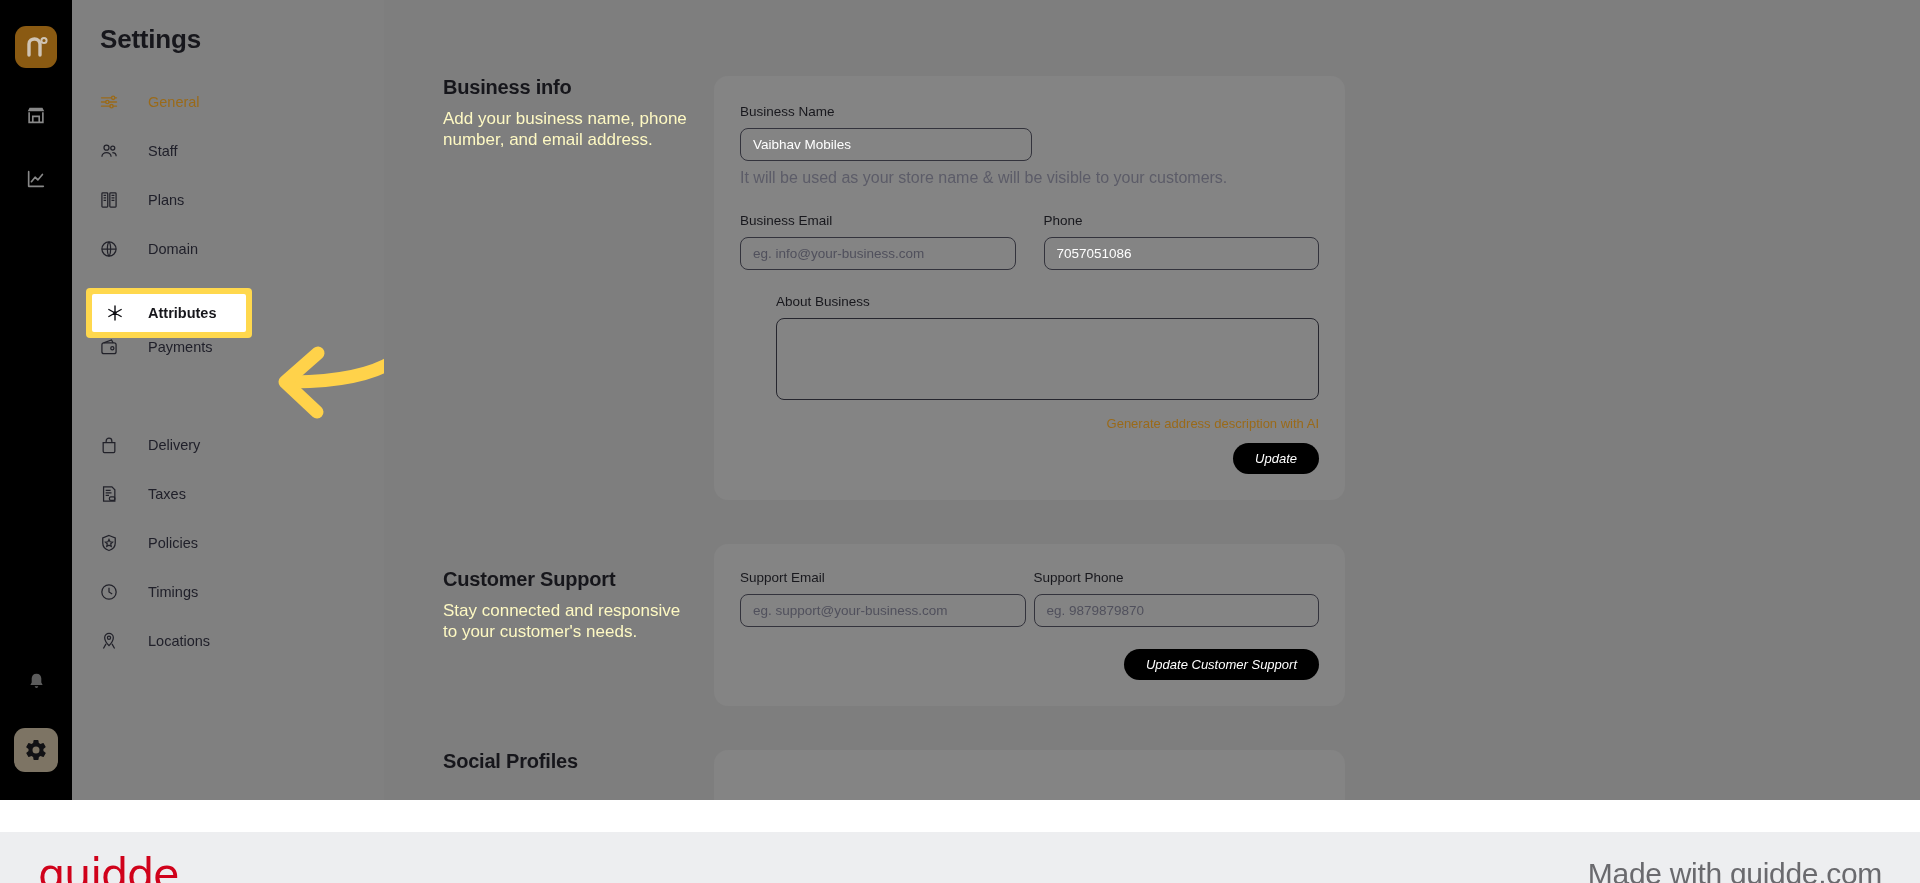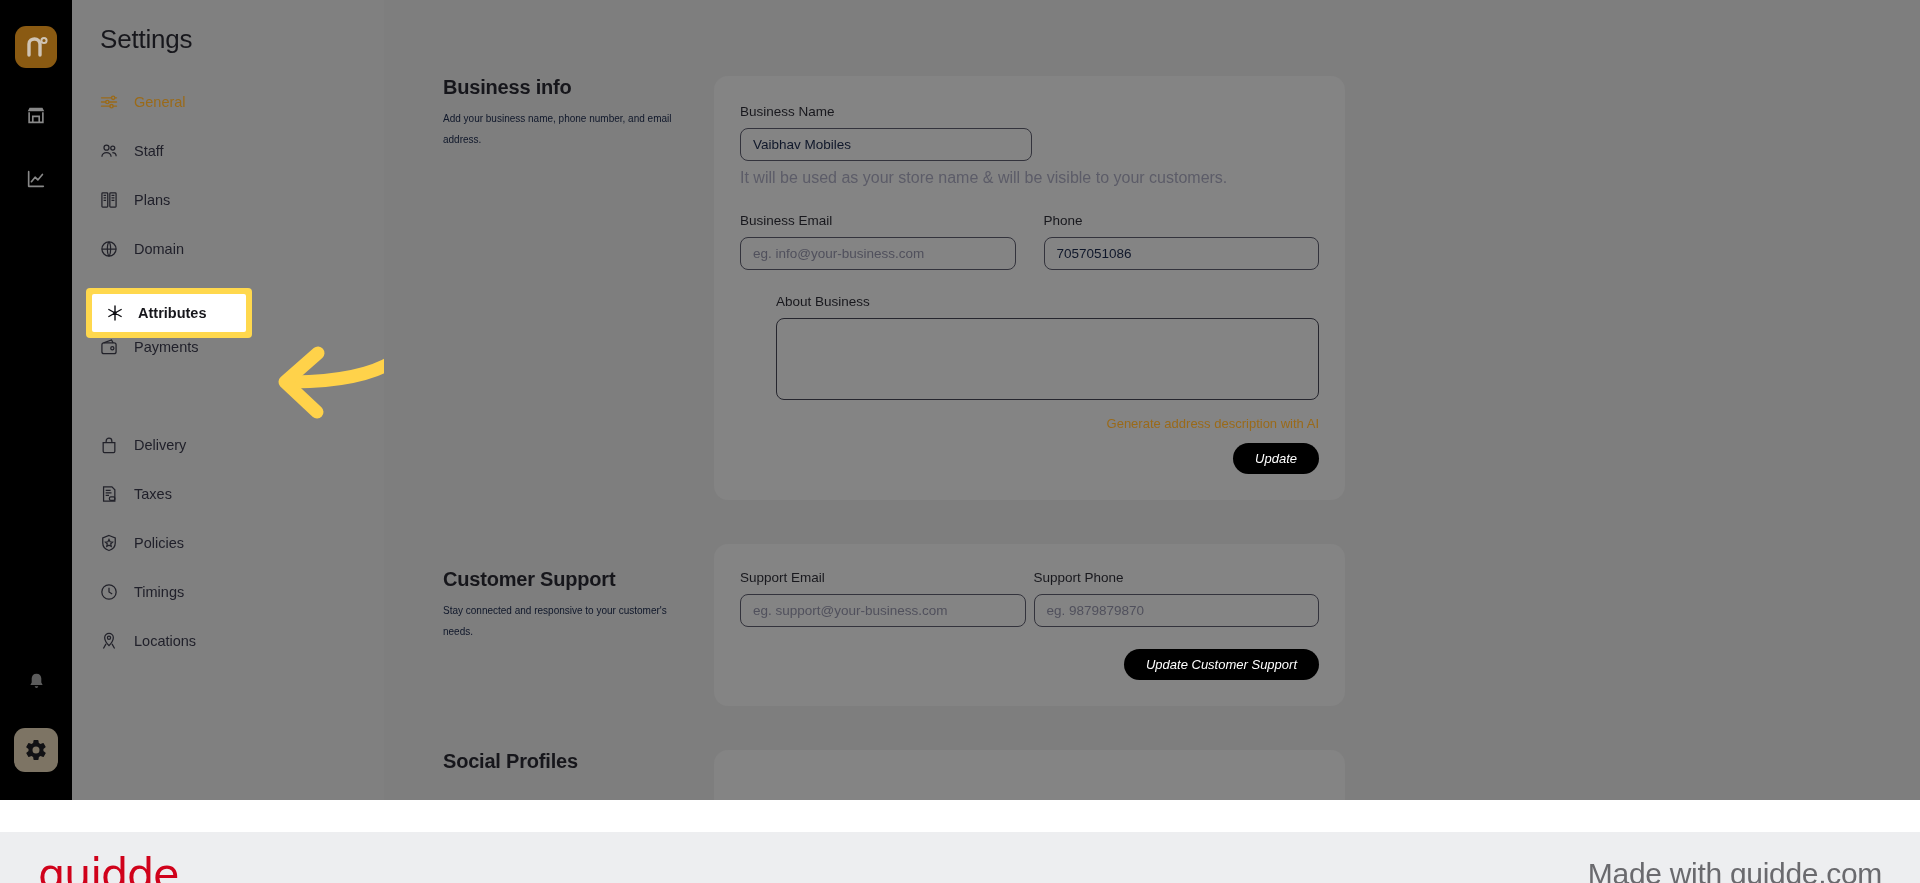--- a/index.html
+++ b/index.html
@@ -72,33 +72,33 @@
     position: absolute;
     left: 72px; top: 0;
     width: 312px;
     height: 800px;
     background: #808080;
   }
   .page-title {
     position: absolute;
     left: 28px; top: 24px;
     font-size: 26px;
-    font-weight: normal;
+    font-weight: bold;
     color: #17171c;
     letter-spacing: -0.2px;
   }
   .navlist {
     position: absolute;
     left: 14px; top: 86px;
     width: 290px;
   }
   .navitem {
     display: flex;
     align-items: center;
-    gap: 14px;
+    gap: 28px;
     height: 32px;
     padding: 0 12px;
     margin-bottom: 17px;
     border-radius: 8px;
     cursor: pointer;
   }
   .navitem .ic {
     width: 22px; height: 22px;
     display: flex; align-items: center; justify-content: center;
     flex: 0 0 22px;
@@ -121,21 +121,21 @@
     background: #ffd84d;
     border-radius: 4px;
     padding: 6px;
   }
   .nav-highlight-inner {
     width: 100%; height: 100%;
     background: #ffffff;
     border-radius: 2px;
     display: flex;
     align-items: center;
-    gap: 12px;
+    gap: 22px;
     padding: 0 12px;
   }
   .nav-highlight-inner .lbl {
     font-size: 14.5px;
     color: #17171c;
     font-weight: 600;
   }
 
   
   .arrow {
@@ -167,23 +167,23 @@
     padding-left: 59px;
   }
   .sec-title {
     font-size: 20px;
     font-weight: bold;
     color: #16161b;
     margin-bottom: 9px;
     letter-spacing: -0.2px;
   }
   .sec-desc {
-    font-size: 10px;
+    font-size: 17px;
     line-height: 21px;
-    color: #0f172a;
+    color: #fef9c3;
     max-width: 250px;
   }
   .card {
     background: #848484;
     border-radius: 14px;
     padding: 28px 26px 26px 26px;
   }
 
   .field-label {
     font-size: 13.5px;
@@ -193,21 +193,21 @@
   }
   .inp {
     height: 33px;
     border: 1.3px solid #33333c;
     border-radius: 8px;
     background: transparent;
     display: flex;
     align-items: center;
     padding: 0 12px;
     font-size: 13.5px;
-    color: #0f172a;
+    color: #ffffff;
     width: 100%;
   }
   .inp.placeholder { color: #50505c; }
   .hint {
     font-size: 16px;
     color: #5c5c68;
     margin-top: 8px;
   }
   .row2 {
     display: flex;

